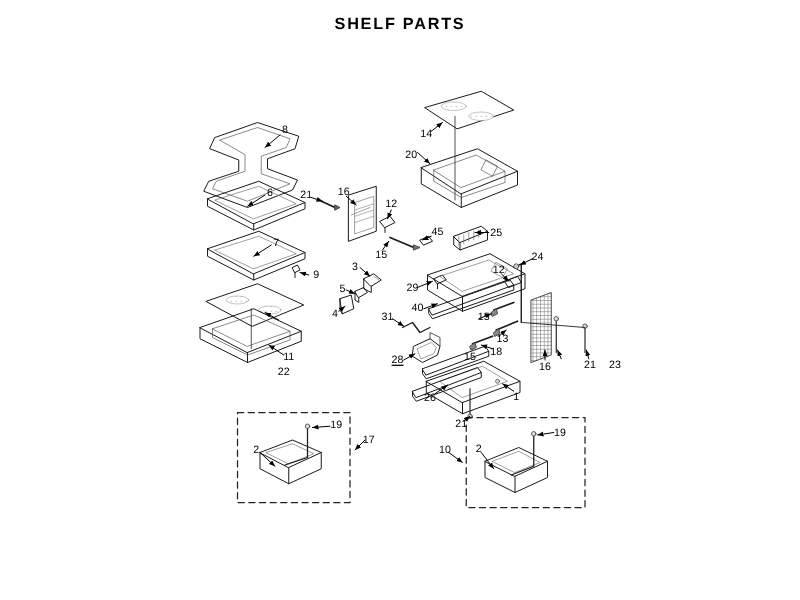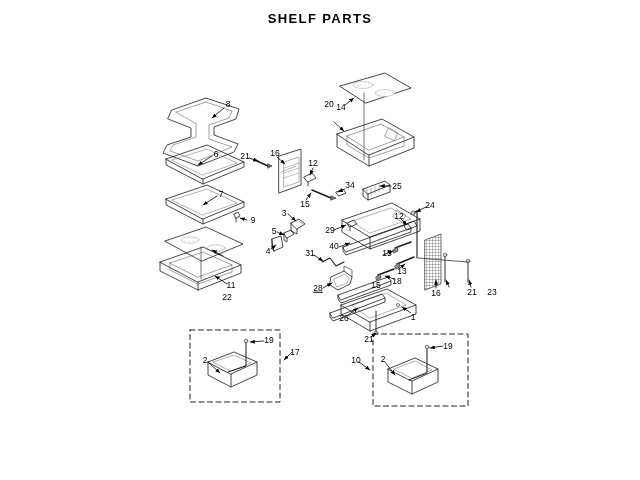--- a/index.html
+++ b/index.html
@@ -342,26 +342,26 @@
     <span class="callout" style="left:231px; top:285px;">11</span>
     <span class="callout" style="left:245px; top:156px;">21</span>
     <span class="callout" style="left:275px; top:153px;">16</span>
     <span class="callout" style="left:313px; top:163px;">12</span>
     <span class="callout" style="left:305px; top:204px;">15</span>
     <span class="callout" style="left:284px; top:213px;">3</span>
     <span class="callout" style="left:274px; top:231px;">5</span>
     <span class="callout" style="left:268px; top:251px;">4</span>
     <span class="callout" style="left:310px; top:253px;">31</span>
     <span class="callout" style="left:318px; top:288px;text-decoration:underline;">28</span>
-    <span class="callout" style="left:350px; top:185px;">34</span>
+    <span class="callout" style="left:350px; top:185px;">45</span>
     <span class="callout" style="left:397px; top:186px;text-align:right;">25</span>
     <span class="callout" style="left:330px; top:230px;">29</span>
     <span class="callout" style="left:334px; top:246px;">40</span>
     <span class="callout" style="left:341px; top:107px;">14</span>
-    <span class="callout" style="left:329px; top:104px;">20</span>
+    <span class="callout" style="left:329px; top:124px;">20</span>
     <span class="callout" style="left:430px; top:205px;">24</span>
     <span class="callout" style="left:399px; top:216px;">12</span>
     <span class="callout" style="left:387px; top:253px;">15</span>
     <span class="callout" style="left:402px; top:271px;">13</span>
     <span class="callout" style="left:397px; top:281px;">18</span>
     <span class="callout" style="left:376px; top:285px;">15</span>
     <span class="callout" style="left:436px; top:293px;">16</span>
     <span class="callout" style="left:452px; top:292px;margin-left:40px;">23</span>
     <span class="callout" style="left:472px; top:292px;">21</span>
     <span class="callout" style="left:413px; top:317px;">1</span>

